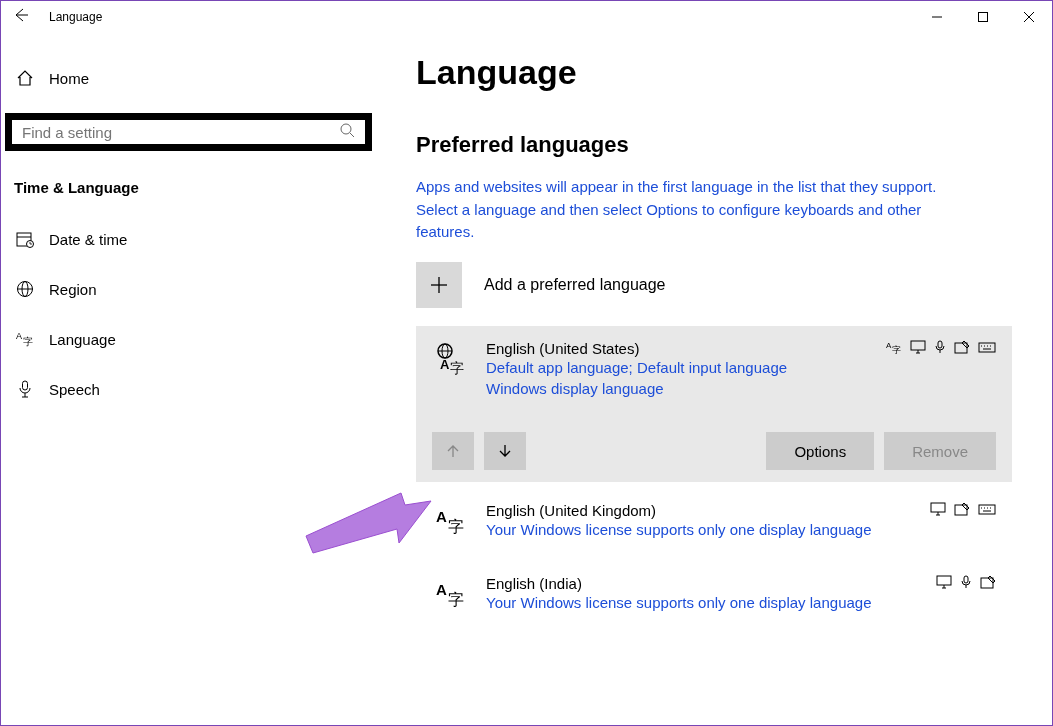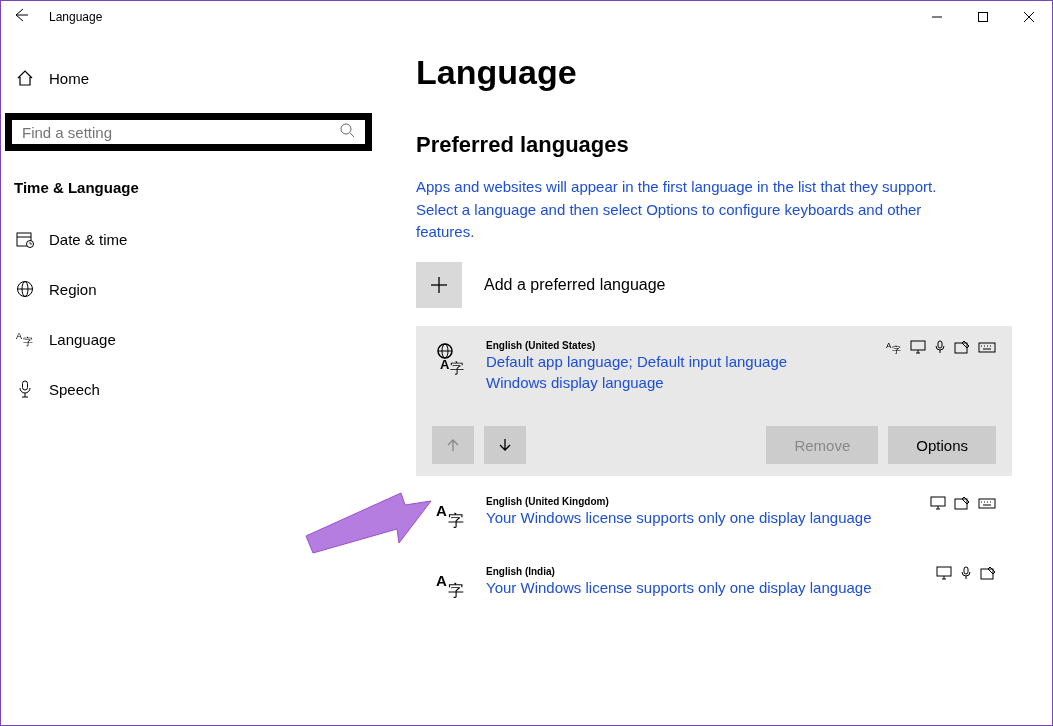--- a/index.html
+++ b/index.html
@@ -21,21 +21,21 @@
   .h1 { font-size: 34px; font-weight: 600; margin-bottom: 40px; }
   .h2 { font-size: 22px; font-weight: 600; margin-bottom: 18px; }
   .desc { font-size: 15px; line-height: 1.5; color:#1d4ed8; max-width: 540px; margin-bottom: 18px; }
   .addrow { display:flex; align-items:center; gap:22px; margin-bottom:18px; }
   .addbtn { width:46px; height:46px; background:#d9d9d9; display:flex; align-items:center; justify-content:center; }
   .langcard { padding: 14px 16px 14px 16px; margin-bottom: 6px; }
   .langcard.selected { background:#e8e8e8; padding-bottom: 0; }
   .langrow { display:flex; align-items:flex-start; gap:18px; }
   .langicon { width:36px; display:flex; align-items:center; justify-content:center; padding-top:2px; }
   .langinfo { flex:1; }
-  .langname { font-size: 10px; color:#000;font-weight:bold; }
+  .langname { font-size: 15px; color:#000; }
   .langsub { font-size: 15px; color:#1d4ed8; line-height:1.45; }
   .feats { display:flex; gap:8px; font-size:14px; color:#000; }
   .cardactions { display:flex; margin-top:32px; padding-bottom:12px; }
   .sqbtn { width:42px; height:38px; background:#ccc; display:flex; align-items:center; justify-content:center; margin-right:10px; }
   .sqbtn.disabled svg { stroke:#888; }
   .spacer { flex:1; }
   .txtbtn { height:38px; padding: 0 28px; background:#ccc; display:flex; align-items:center; font-size:15px; margin-left:10px; }
   .txtbtn.disabled { color:#888; }
   .arrowptr { position:absolute; left:300px; top:480px; pointer-events:none; }
 </style>
@@ -195,25 +195,25 @@
           <svg width="16" height="16" viewBox="0 0 16 16" fill="none">
               <path d="M8 14 V3 M3 8 L8 3 L13 8" stroke="#888" stroke-width="1.3"></path>
             </svg>
         </div>
         <div class="sqbtn">
           <svg width="16" height="16" viewBox="0 0 16 16" fill="none">
               <path d="M8 2 V13 M3 8 L8 13 L13 8" stroke="#000" stroke-width="1.3"></path>
             </svg>
         </div>
         <div class="spacer"></div>
+        <div class="txtbtn">
+            <span>Options</span>
+          </div>
         <div class="txtbtn disabled">
             <span>Remove</span>
-          </div>
-        <div class="txtbtn">
-            <span>Options</span>
           </div>
       </div>
     </div>
 
     <div class="langcard">
       <div class="langrow">
         <div class="langicon">
           <svg width="34" height="34" viewBox="0 0 34 34" fill="none">
               <text x="3" y="18" font-size="15" font-weight="bold" fill="#000">A</text>
               <text x="15" y="28" font-size="16" fill="#000">字</text>

